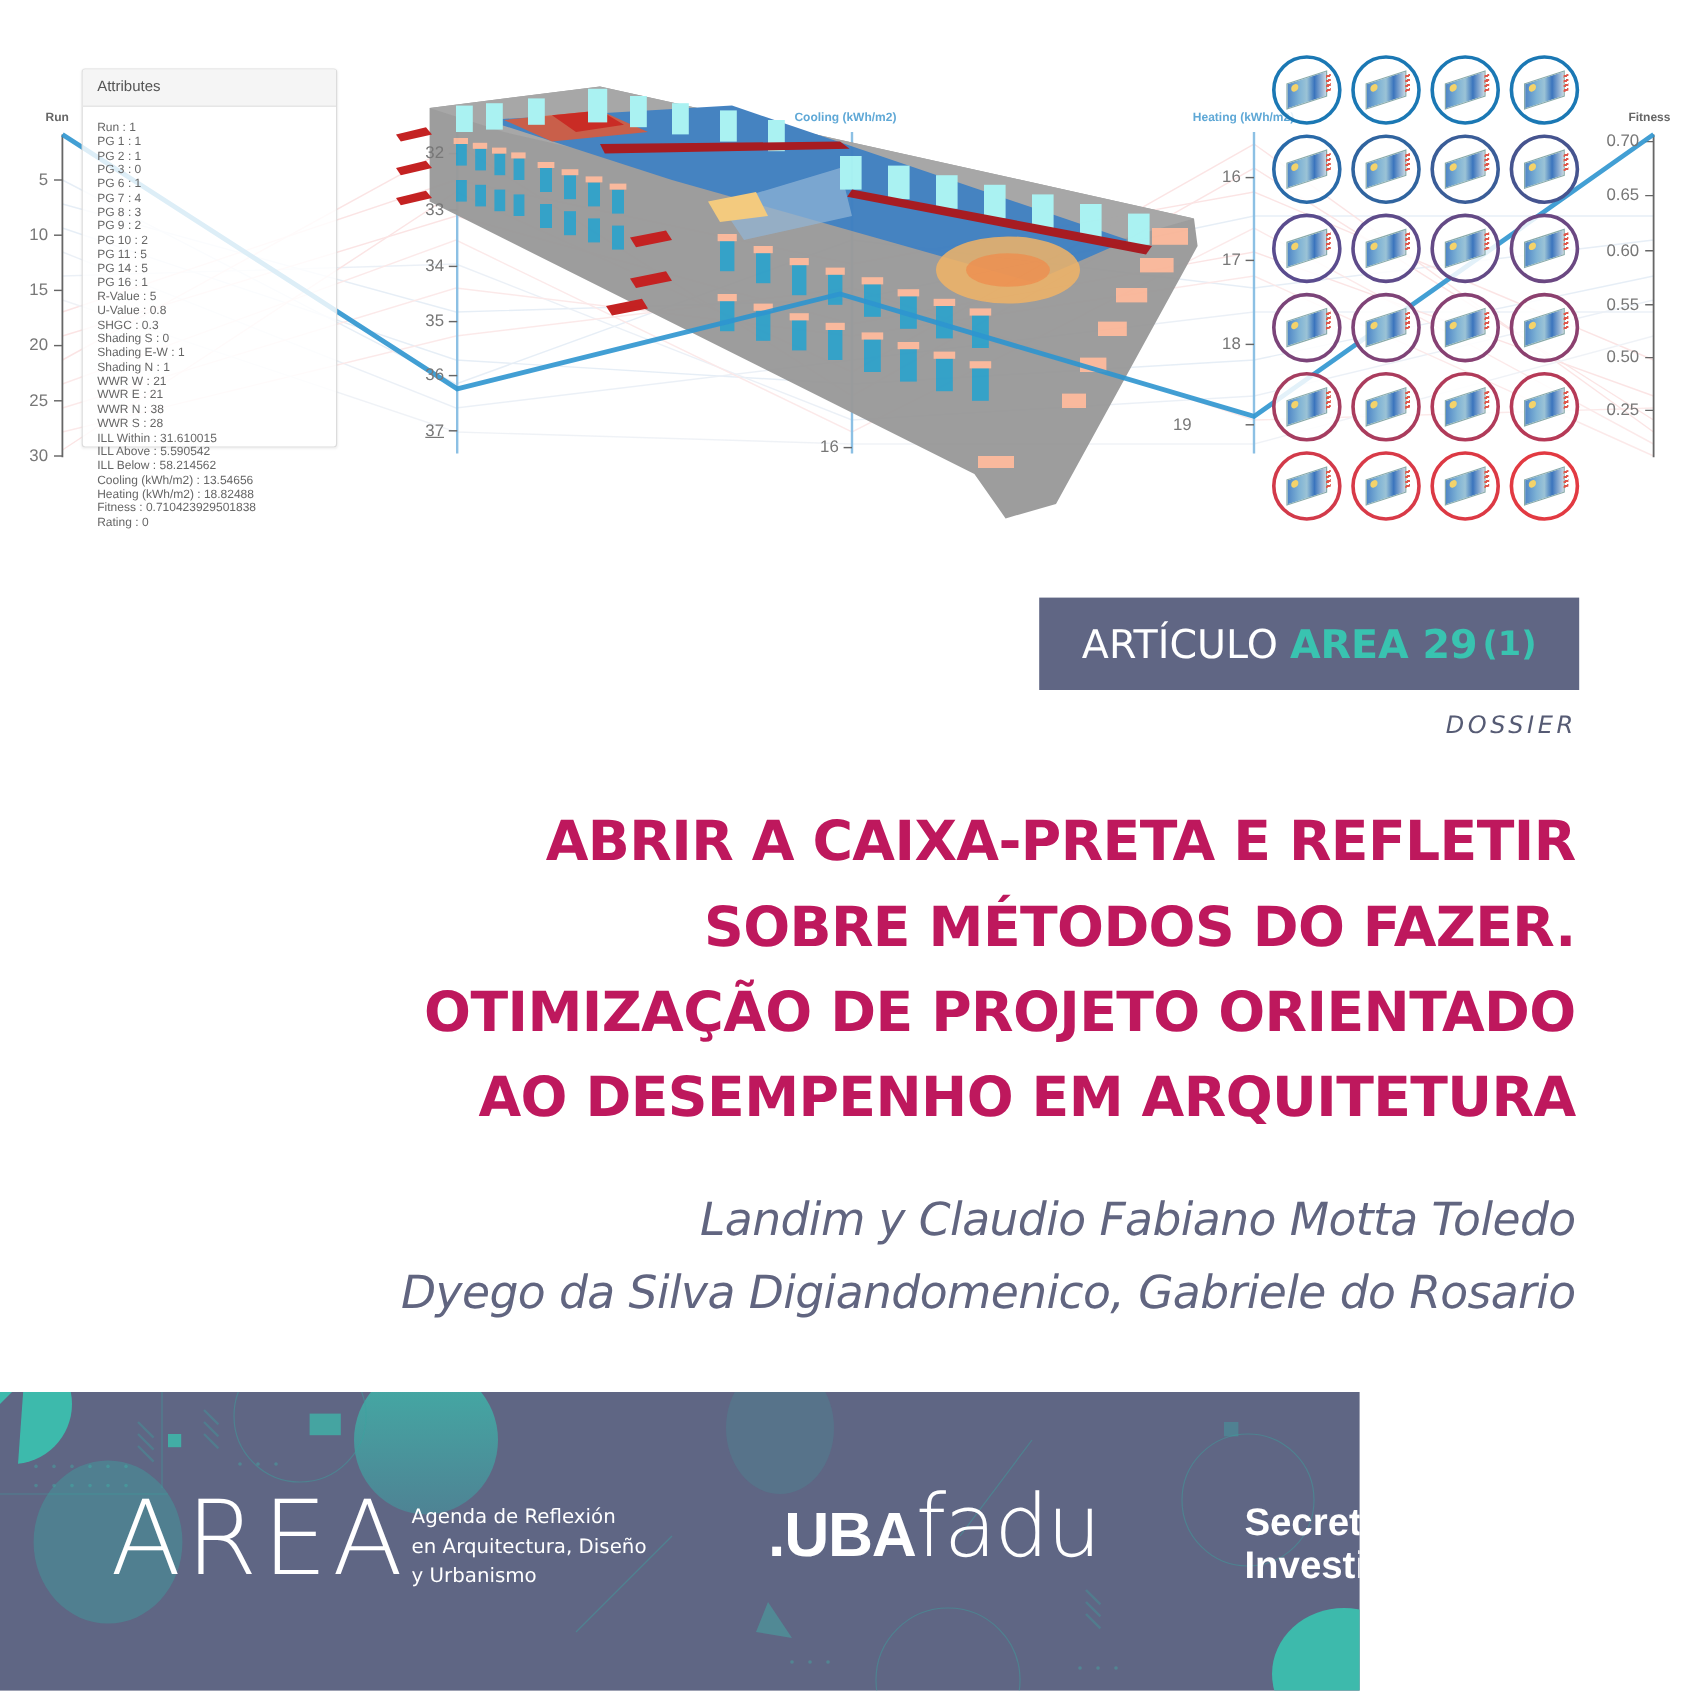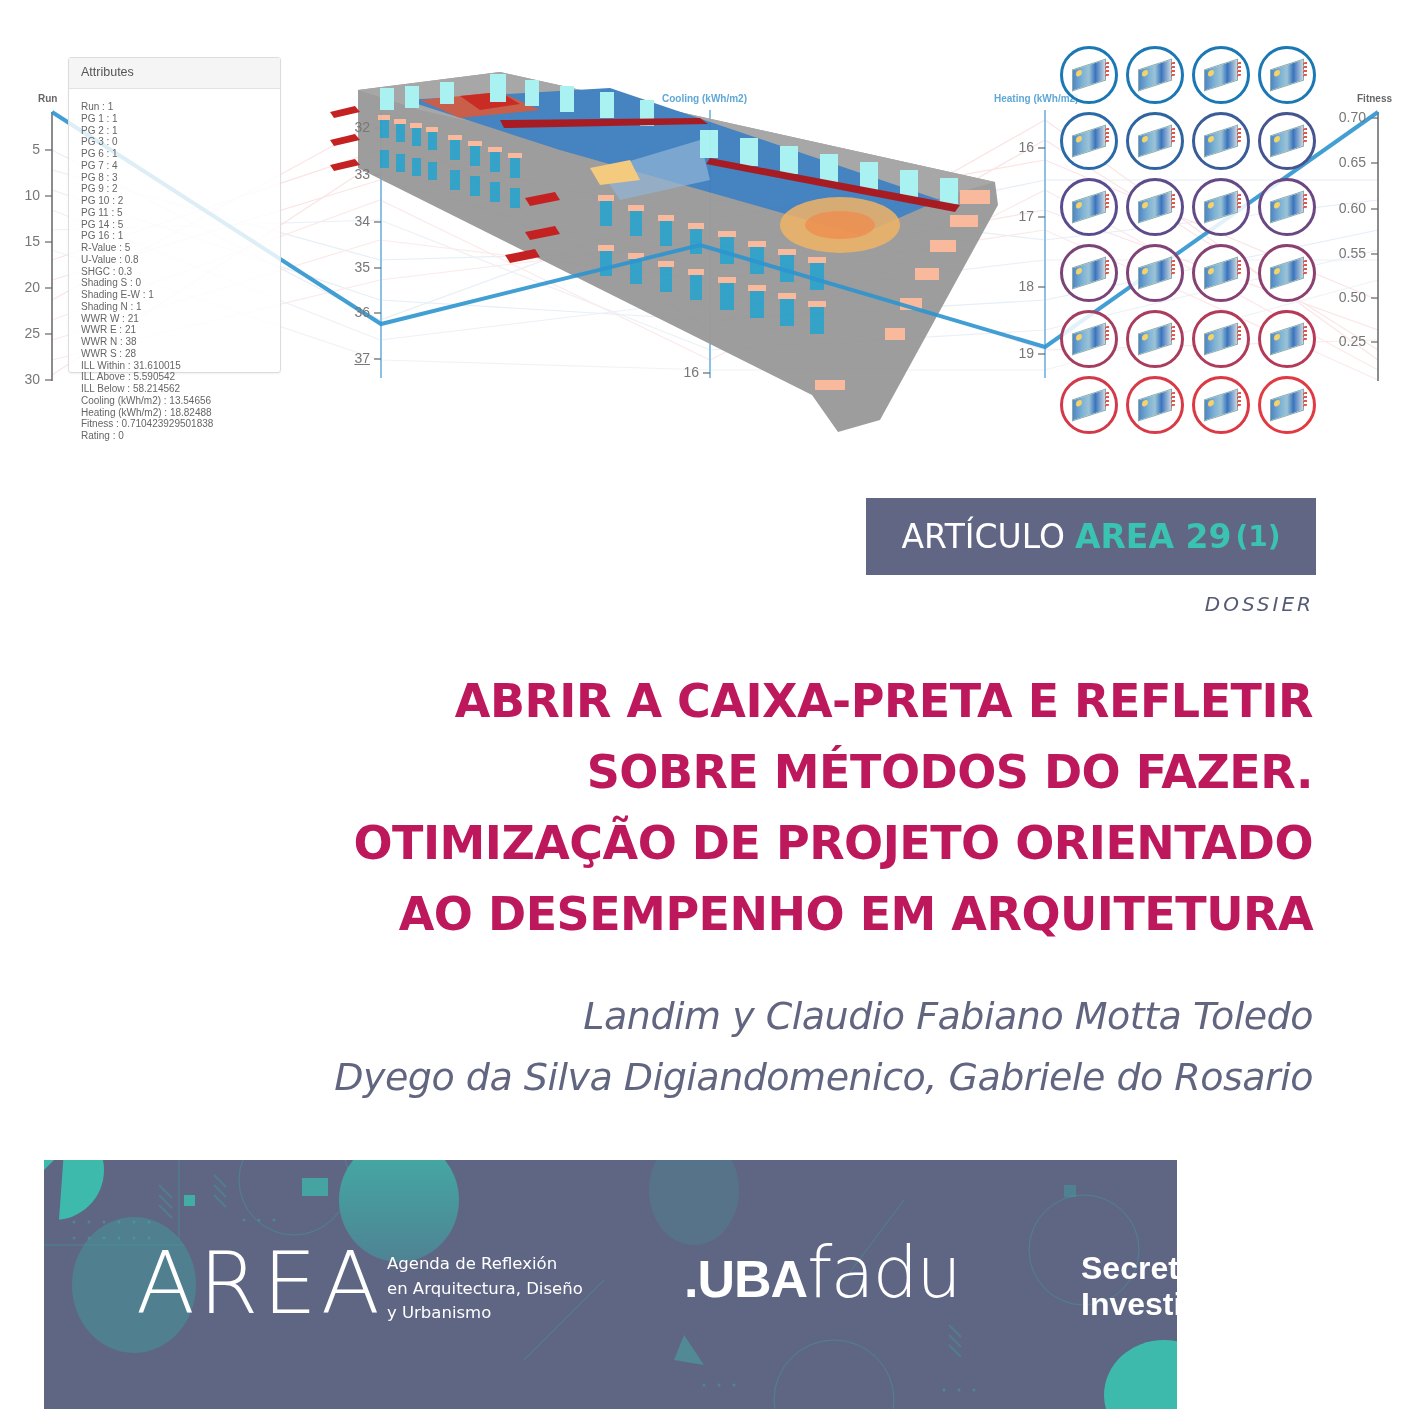--- a/index.html
+++ b/index.html
@@ -85,21 +85,21 @@
   .title div { white-space: nowrap; }
 
   .authors {
     position: absolute; right: 96px; top: 986px; width: 1150px; text-align: right;
     font-family: "DejaVu Sans", sans-serif; font-style: italic; font-size: 38px; line-height: 61px;
     color: #616580; letter-spacing: -0.5px;
   }
   .authors div { white-space: nowrap; }
 
   
-  .footer { position: absolute; left: 0; top: 1160px; width: 1133px; height: 249px; background: #5f6684; overflow: hidden; margin-left: 44px; }
+  .footer { position: absolute; left: 0; top: 1160px; width: 1133px; height: 249px; background: #5f6684; overflow: hidden; }
   .footer svg.deco { position: absolute; left: 0; top: 0; }
 
   .area-logo {
     position: absolute; left: 92px; top: 1240px;
     font-family: "DejaVu Sans", sans-serif; font-weight: 200; font-size: 86px; color: #ffffff;
     letter-spacing: 4px; line-height: 1; -webkit-text-stroke: 0px;
   }
   .area-sub {
     position: absolute; left: 343px; top: 1252px;
     font-family: "DejaVu Sans", sans-serif; font-size: 16.5px; line-height: 24.5px; color: #ffffff;
@@ -342,21 +342,21 @@
   <div class="tick" style="left:336px;top:213px;">34</div>
   <div class="tick" style="left:336px;top:259px;">35</div>
   <div class="tick" style="left:336px;top:304px;">36</div>
   <div class="tick" style="left:336px;top:350px;text-decoration:underline;">37</div>
 
   <div class="tick" style="left:665px;top:364px;">16</div>
 
   <div class="tick" style="left:1000px;top:139px;">16</div>
   <div class="tick" style="left:1000px;top:208px;">17</div>
   <div class="tick" style="left:1000px;top:278px;">18</div>
-  <div class="tick" style="left:1000px;top:345px;">19</div>
+  <div class="tick" style="left:959px;top:345px;">19</div>
 
   <div class="tick" style="left:1332px;top:109px;">0.70</div>
   <div class="tick" style="left:1332px;top:154px;">0.65</div>
   <div class="tick" style="left:1332px;top:200px;">0.60</div>
   <div class="tick" style="left:1332px;top:245px;">0.55</div>
   <div class="tick" style="left:1332px;top:289px;">0.50</div>
   <div class="tick" style="left:1332px;top:333px;">0.25</div>
 
   <div class="thumb-grid" id="thumbGrid">
       <div class="thumb" style="border-color: rgb(27, 120, 180);">

